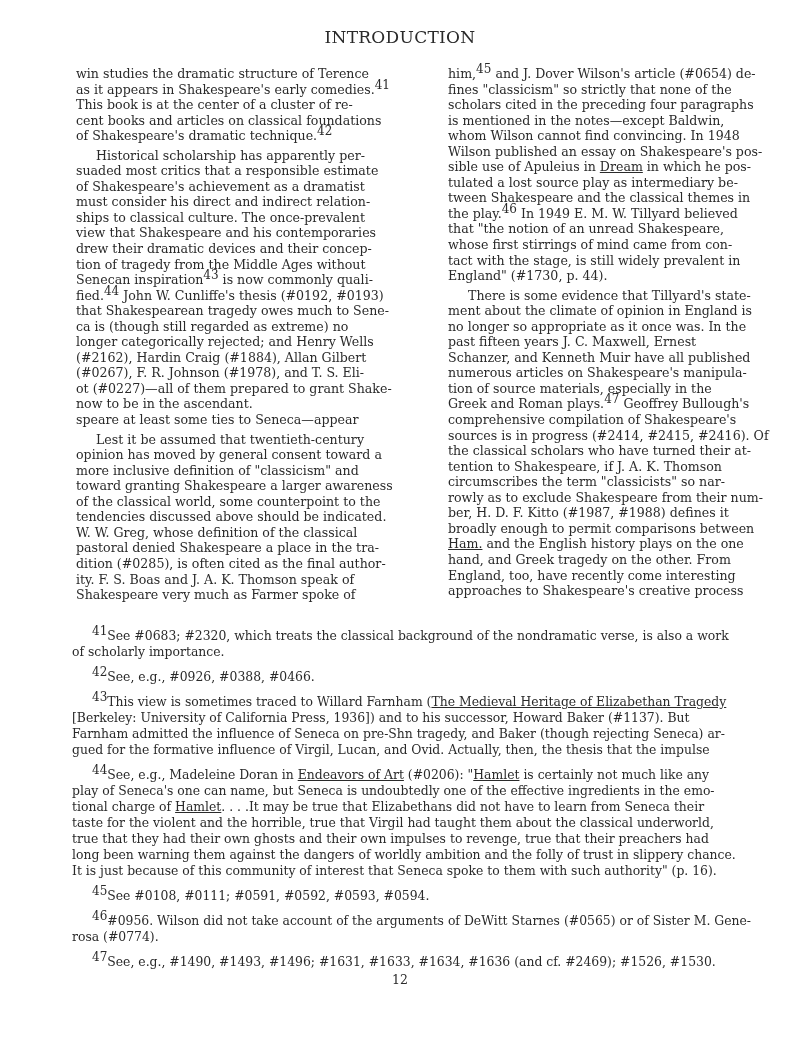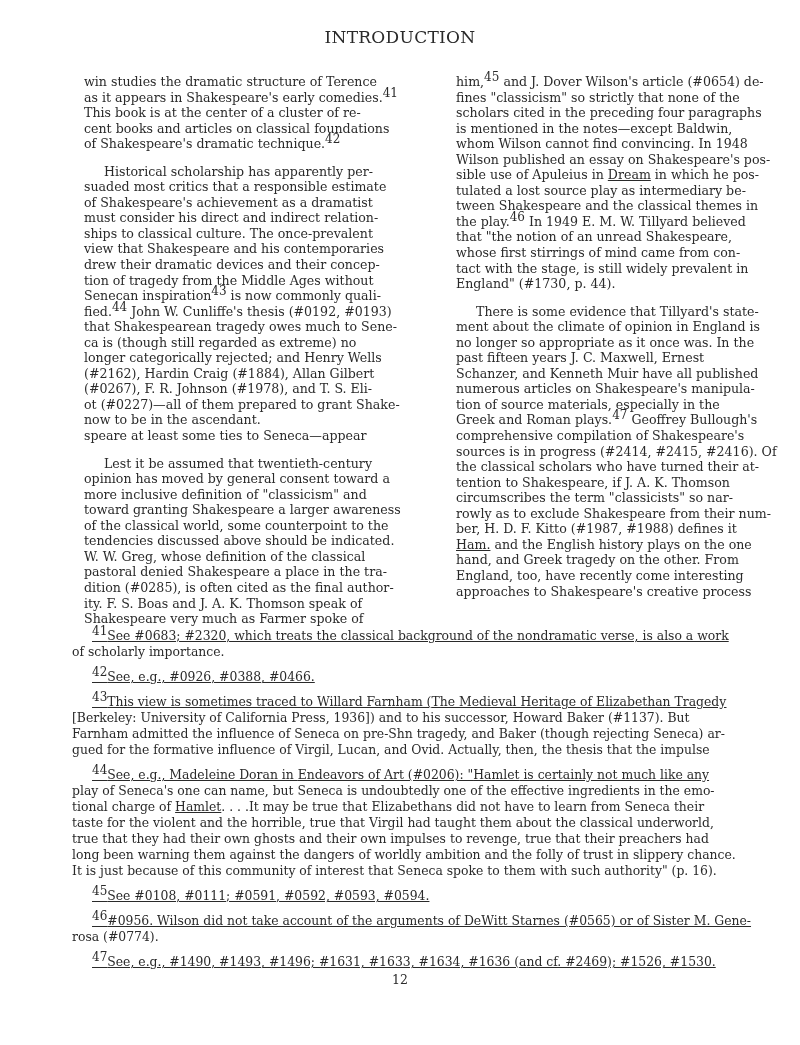--- a/index.html
+++ b/index.html
@@ -11,30 +11,30 @@
     .running-head {
       position: absolute; top: 27px; left: 0; width: 800px; text-align: center;
       font-size: 17px; letter-spacing: 0.3px;
     }
     .col {
       position: absolute; top: 62px; width: 336px;
       font-size: 12.6px; line-height: 15.55px;
     }
     .col-left { left: 72px; }
     .col-right { left: 444px; }
-    .col p { margin: 12px; }
+    .col p { margin: 4px; }
     .line { display: block; white-space: nowrap; }
     sup { font-size: 12px; line-height: 0; vertical-align: 5px; }
     u { text-decoration: underline; }
     .notes {
       position: absolute; top: 628px; left: 72px; width: 660px;
       font-size: 12.4px; line-height: 16px;
     }
     .note { margin: 0 0 9px 0; }
-    .note .line:first-child { padding-left: 20px; text-decoration: underline; }
+    .note .line:first-child { padding-left: 20px; }
     .folio {
       position: absolute; top: 972px; left: 0; width: 800px; text-align: center;
       font-size: 12.5px;
     }
   </style>
 </head>
 <body>
 
 <div class="running-head">INTRODUCTION</div>
 
@@ -107,20 +107,21 @@
     <span class="line">numerous articles on Shakespeare's manipula-</span>
     <span class="line">tion of source materials, especially in the</span>
     <span class="line"><span>Greek and Roman plays.</span><sup>47</sup><span> Geoffrey Bullough's</span></span>
     <span class="line">comprehensive compilation of Shakespeare's</span>
     <span class="line">sources is in progress (#2414, #2415, #2416).  Of</span>
     <span class="line">the classical scholars who have turned their at-</span>
     <span class="line">tention to Shakespeare, if J. A. K. Thomson</span>
     <span class="line">circumscribes the term "classicists" so nar-</span>
     <span class="line">rowly as to exclude Shakespeare from their num-</span>
     <span class="line">ber, H. D. F. Kitto (#1987, #1988) defines it</span>
+    <span class="line">broadly enough to permit comparisons between</span>
     <span class="line"><u>Ham.</u><span> and the English history plays on the one</span></span>
     <span class="line">hand, and Greek tragedy on the other.  From</span>
     <span class="line">England, too, have recently come interesting</span>
     <span class="line">approaches to Shakespeare's creative process</span>
   </p>
 </div>
 
 <div class="notes">
   <div class="note">
     <span class="line"><sup>41</sup><span>See #0683; #2320, which treats the classical background of the nondramatic verse, is also a work</span></span>

